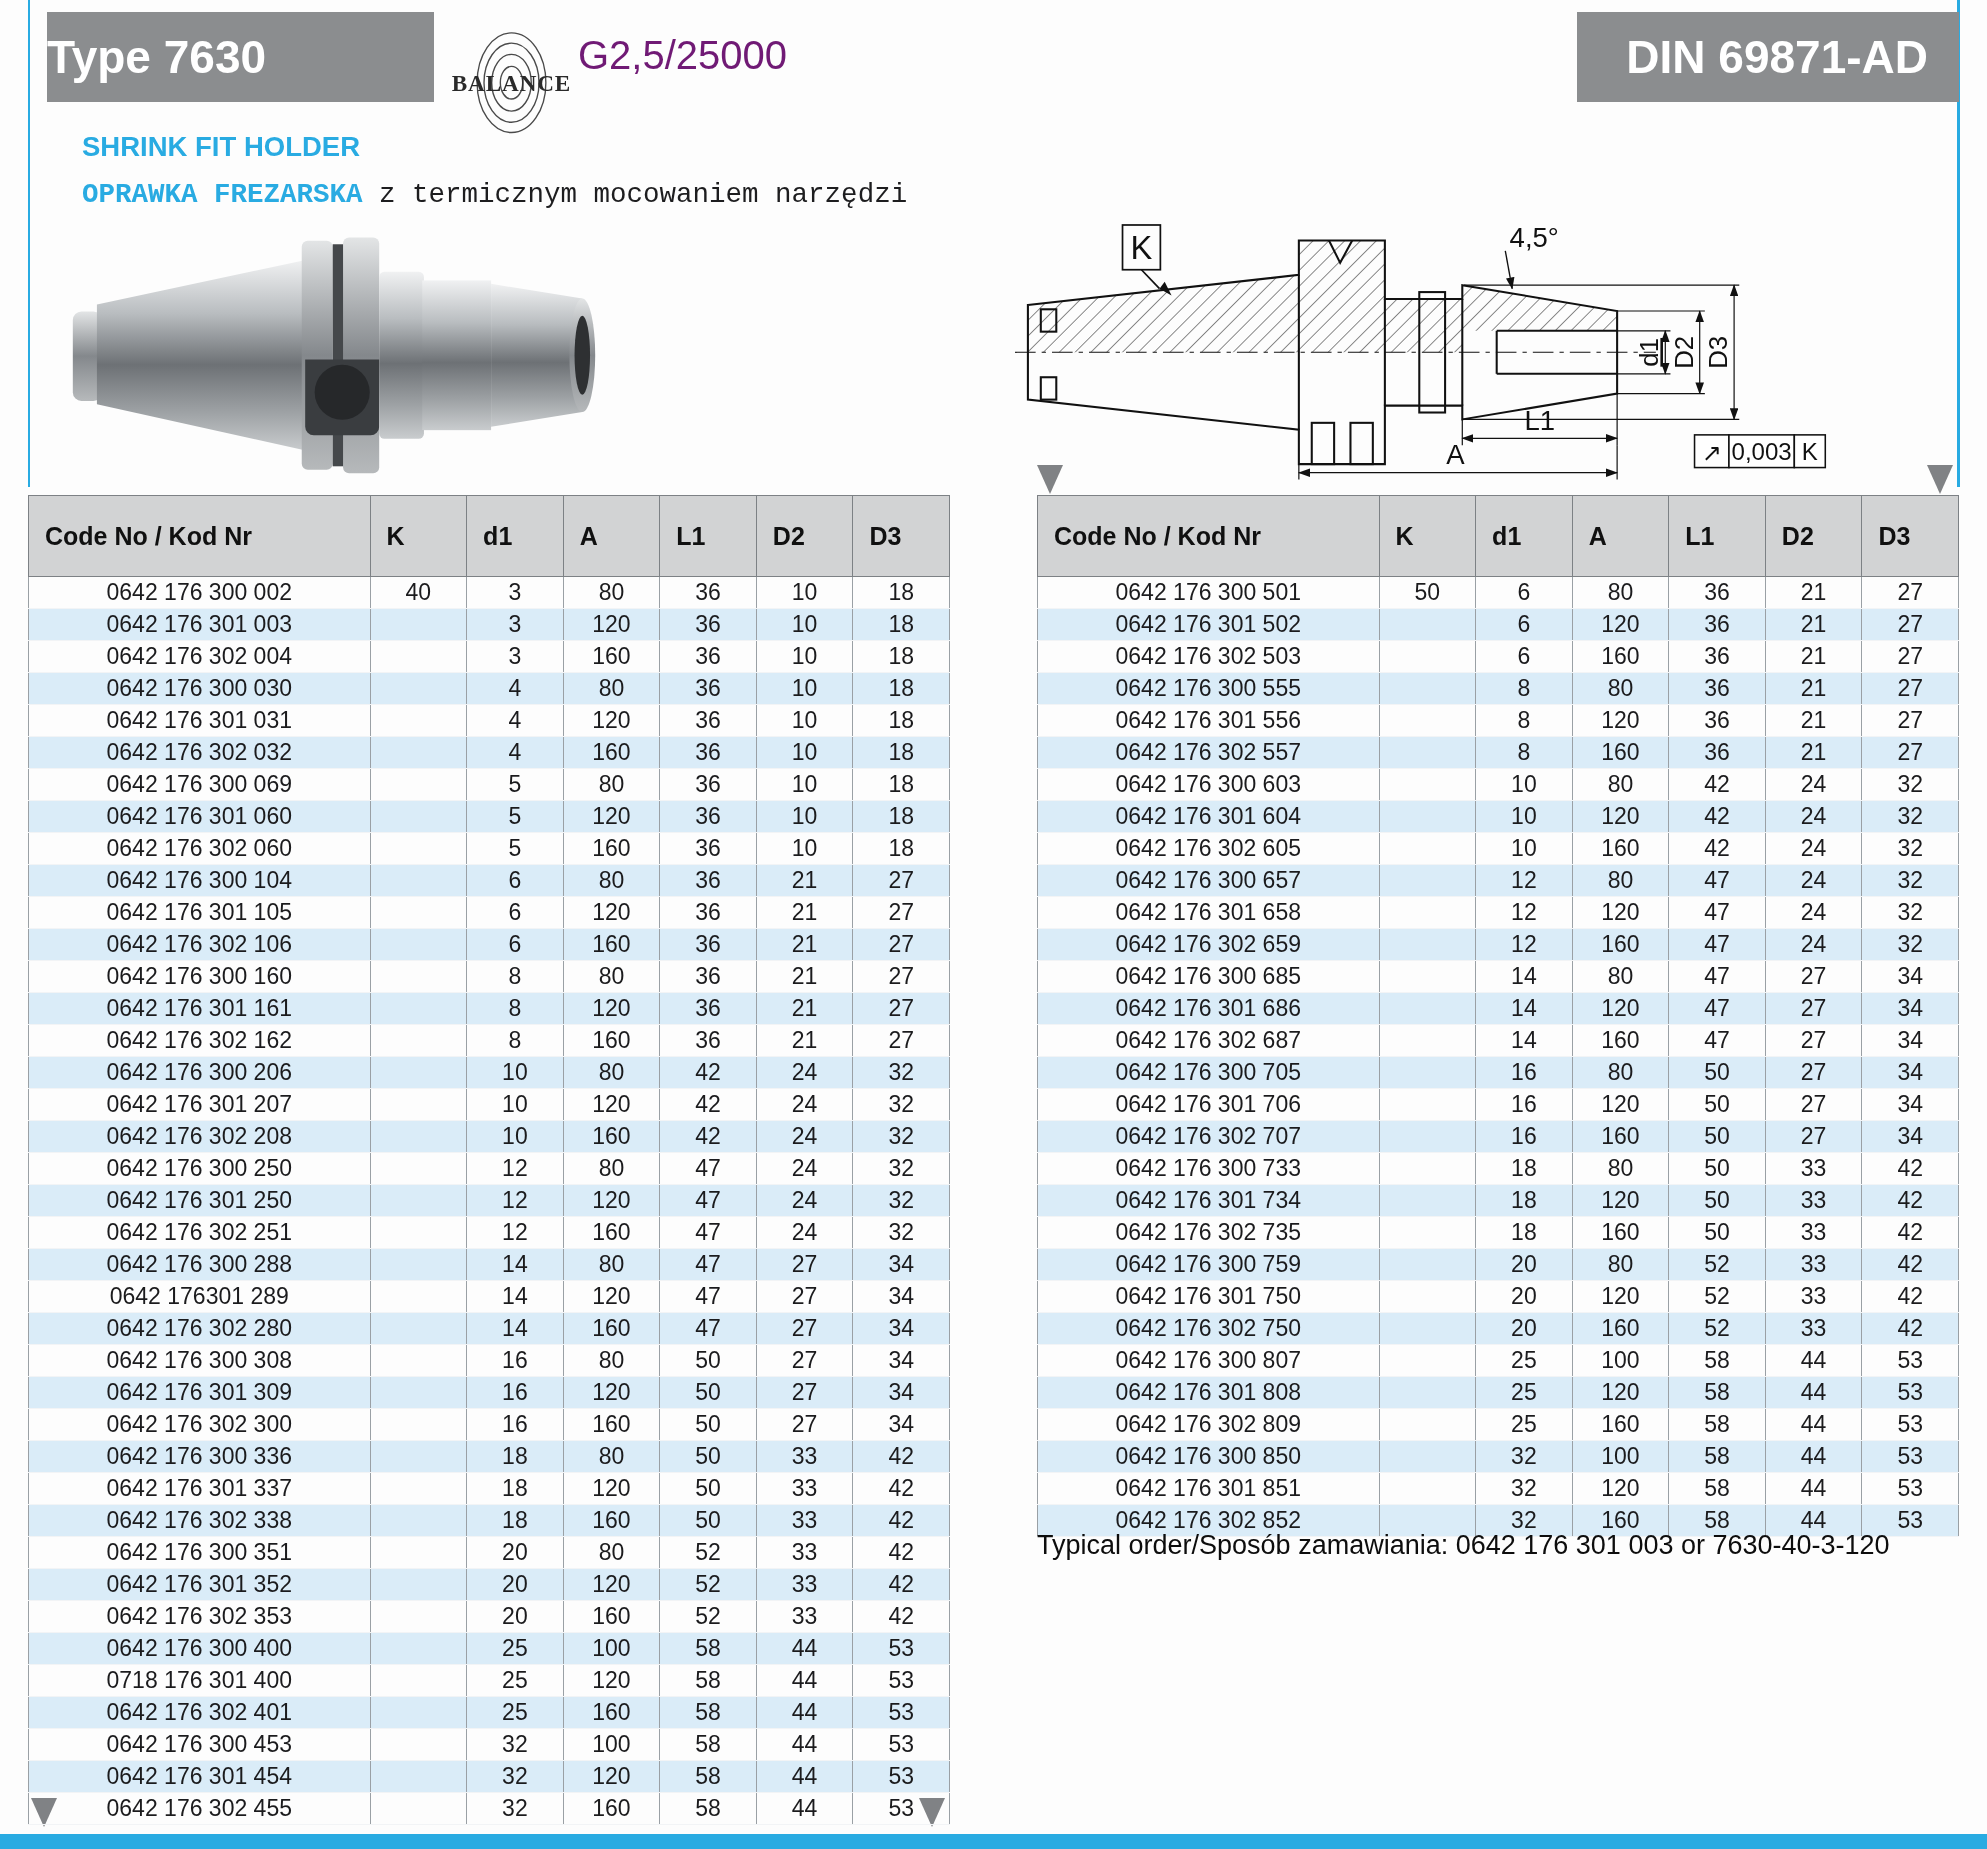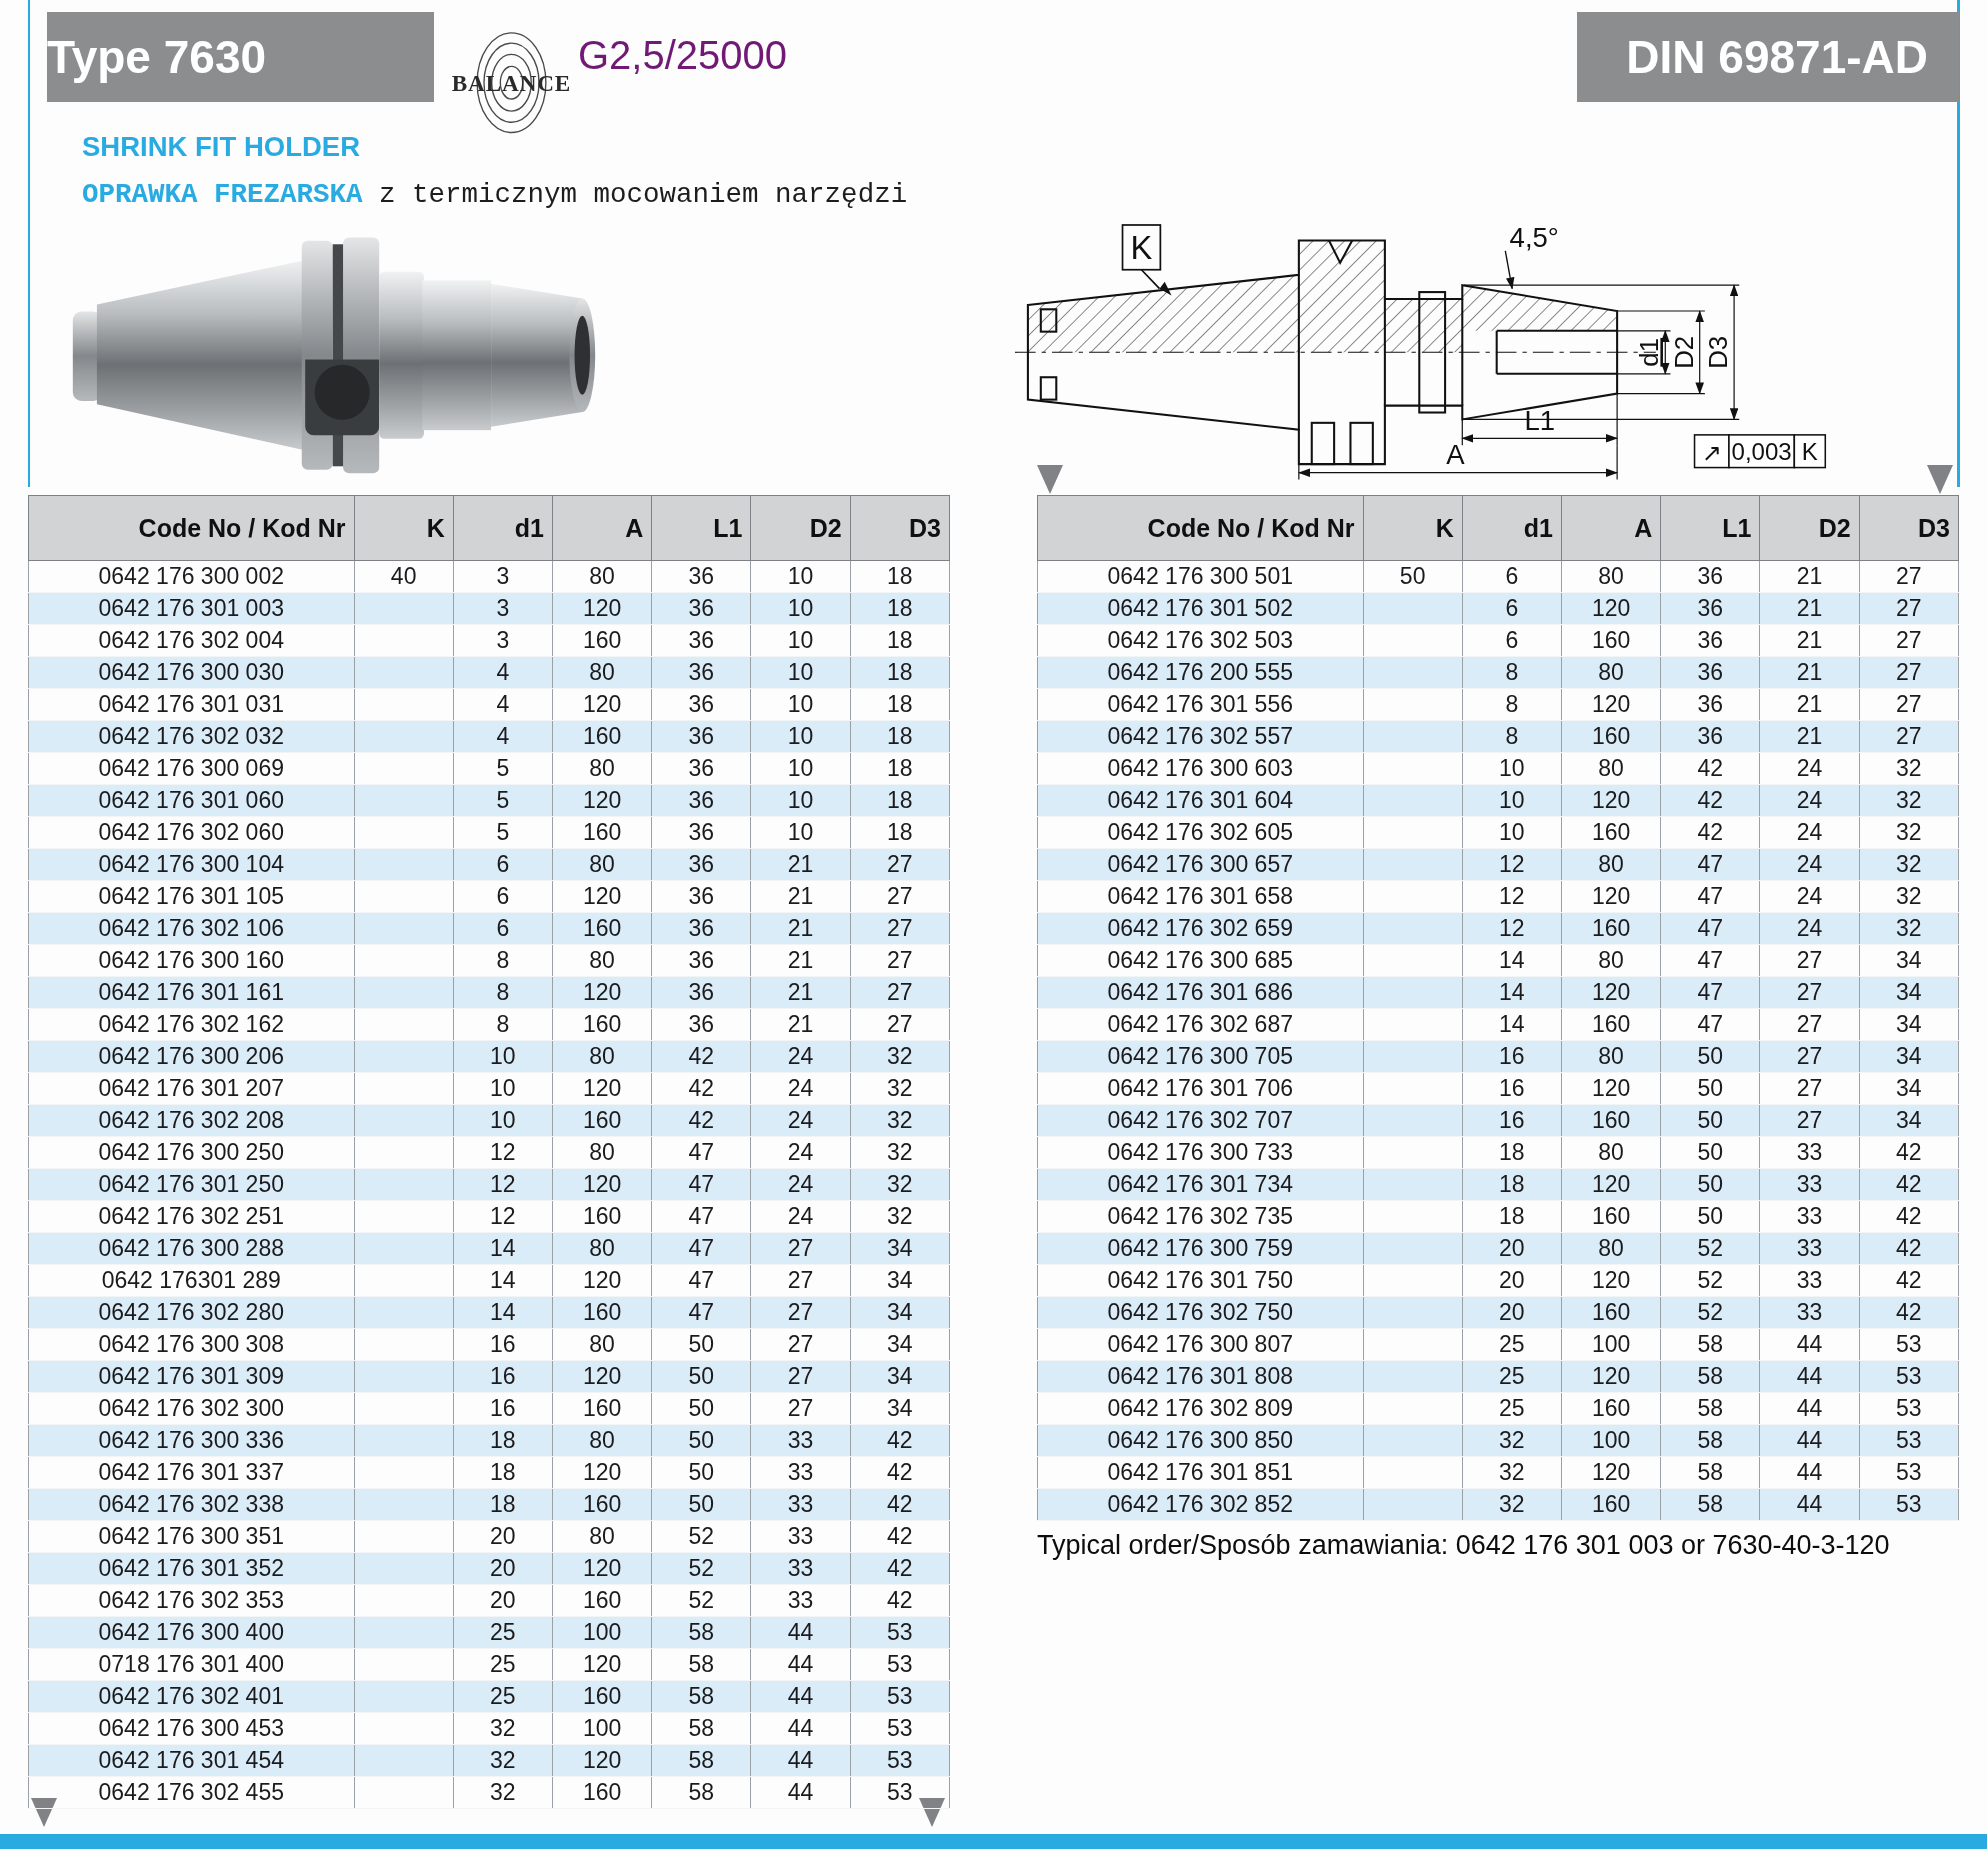--- a/index.html
+++ b/index.html
@@ -28,21 +28,21 @@
   
   #photo{position:absolute;left:47px;top:215px;width:568px;height:284px;}
   #drawing{position:absolute;left:1015px;top:206px;width:972px;height:284px;}
 
   
   .tbl-wrap{position:absolute;top:495px;width:922px;}
   #left-table-wrap{left:28px;}
   #right-table-wrap{left:1037px;}
   table{border-collapse:collapse;width:100%;table-layout:fixed;border:0.9px solid #8e9397;}
   th{background:#d2d3d4;height:48px;font-size:25px;font-weight:bold;color:#101010;
-     border:0.9px solid #7d8185;padding:8px;text-align:right;}
+     border:0.9px solid #7d8185;padding:16px;text-align:left;}
   td{height:31px;font-size:23px;text-align:center;padding:0;color:#1b1b1d;
      border-left:0.9px solid #9aa0a5;border-right:0.9px solid #9aa0a5;
      border-top:1.7px solid #f2f4f6;border-bottom:1.7px solid #f2f4f6;white-space:nowrap;}
   tbody tr:nth-child(even) td{background:#daecf8;}
   th:first-child,td:first-child{width:33.5%;}
 
   #typical-order{position:absolute;left:1037px;top:1530px;font-size:27px;color:#0d0d0d;}
 </style>
 </head>
 <body>
@@ -604,21 +604,21 @@
           <tr>
             <td>0642 176 302 503</td>
             <td></td>
             <td>6</td>
             <td>160</td>
             <td>36</td>
             <td>21</td>
             <td>27</td>
           </tr>
           <tr>
-            <td>0642 176 200 555</td>
+            <td>0642 176 300 555</td>
             <td></td>
             <td>8</td>
             <td>80</td>
             <td>36</td>
             <td>21</td>
             <td>27</td>
           </tr>
           <tr>
             <td>0642 176 301 556</td>
             <td></td>

